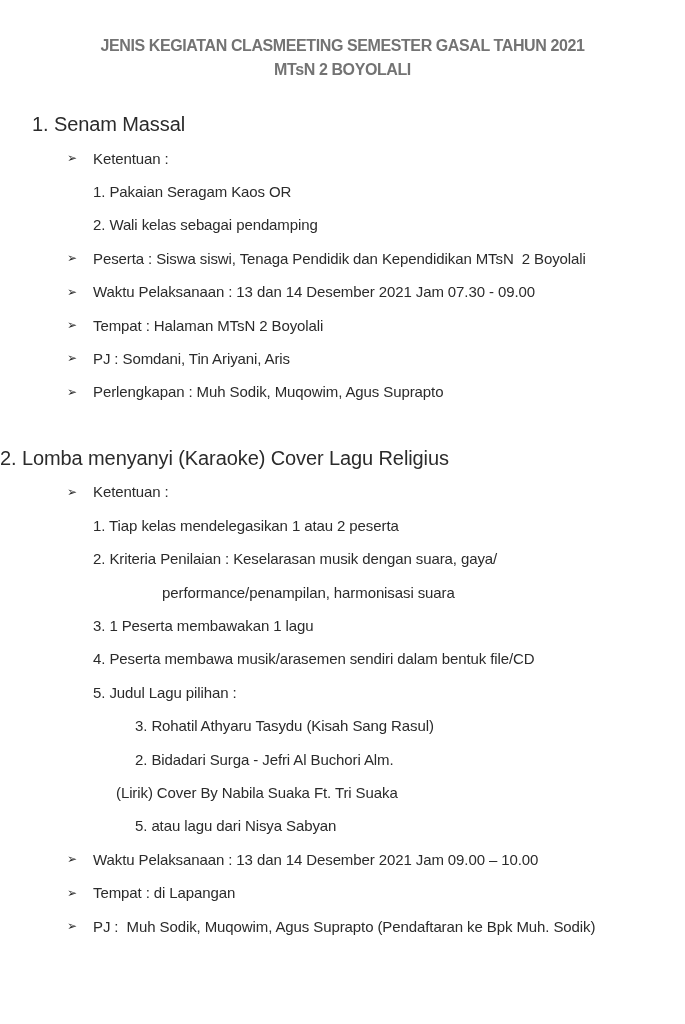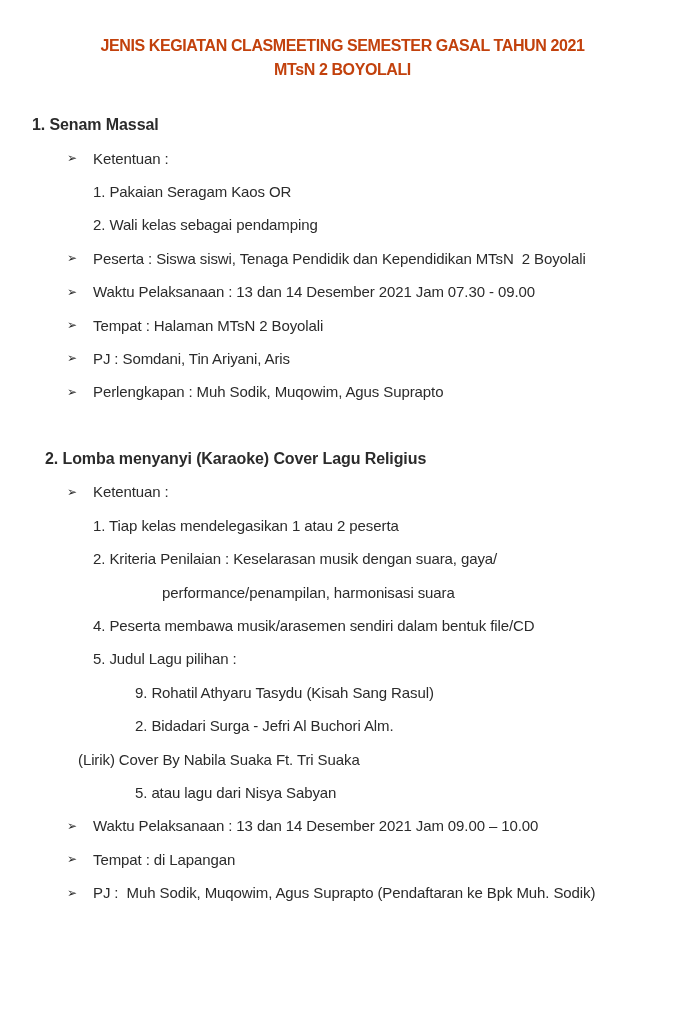--- a/index.html
+++ b/index.html
@@ -14,44 +14,44 @@
   }
   .title-block {
     padding-top: 34px;
     text-align: center;
   }
   .title-line {
     font-size: 16px;
     font-weight: 700;
     letter-spacing: -0.4px;
     line-height: 24px;
-    color: #c2410c;
+    color: #737373;
     white-space: pre;
   }
   .content {
     margin-top: 26px;
   }
   .line {
     height: 33.4px;
     display: flex;
     align-items: center;
     font-size: 15px;
     letter-spacing: -0.1px;
     white-space: pre;
   }
   .line-text, .heading-text { white-space: pre; }
-  .heading { font-size: 16px; font-weight: bold; }
+  .heading { font-size: 20px; }
   
   .lvl-main1     { padding-left: 32px; }
-  .lvl-main2     { padding-left: 45px; }
+  .lvl-main2     { }
   .lvl-bullet    { padding-left: 67px; }
   .lvl-sub       { padding-left: 93px; }
   .lvl-sub-cont  { padding-left: 122px; margin-left: 40px; }
   .lvl-song      { padding-left: 135px; }
-  .lvl-song-cont { padding-left: 78px; }
+  .lvl-song-cont { padding-left: 116px; }
   .bullet-glyph {
     flex: 0 0 26px;
     width: 26px;
     font-size: 12px;
     line-height: 1;
     color: #2b2b2b;
     font-family: "DejaVu Sans", sans-serif;
   }
   .section-gap { margin-top: 33.4px; }
 </style>
@@ -112,27 +112,30 @@
       <div class="line lvl-sub">
         <span class="line-text">1. Tiap kelas mendelegasikan 1 atau 2 peserta</span>
       </div>
       <div class="line lvl-sub">
         <span class="line-text">2. Kriteria Penilaian : Keselarasan musik dengan suara, gaya/</span>
       </div>
       <div class="line lvl-sub-cont">
         <span class="line-text">performance/penampilan, harmonisasi suara</span>
       </div>
       <div class="line lvl-sub">
+        <span class="line-text">3. 1 Peserta membawakan 1 lagu</span>
+      </div>
+      <div class="line lvl-sub">
         <span class="line-text">4. Peserta membawa musik/arasemen sendiri dalam bentuk file/CD</span>
       </div>
       <div class="line lvl-sub">
         <span class="line-text">5. Judul Lagu pilihan :</span>
       </div>
       <div class="line lvl-song">
-        <span class="line-text">9. Rohatil Athyaru Tasydu (Kisah Sang Rasul)</span>
+        <span class="line-text">3. Rohatil Athyaru Tasydu (Kisah Sang Rasul)</span>
       </div>
       <div class="line lvl-song">
         <span class="line-text">2. Bidadari Surga - Jefri Al Buchori Alm.</span>
       </div>
       <div class="line lvl-song-cont">
         <span class="line-text">(Lirik) Cover By Nabila Suaka Ft. Tri Suaka</span>
       </div>
       <div class="line lvl-song">
         <span class="line-text">5. atau lagu dari Nisya Sabyan</span>
       </div>

